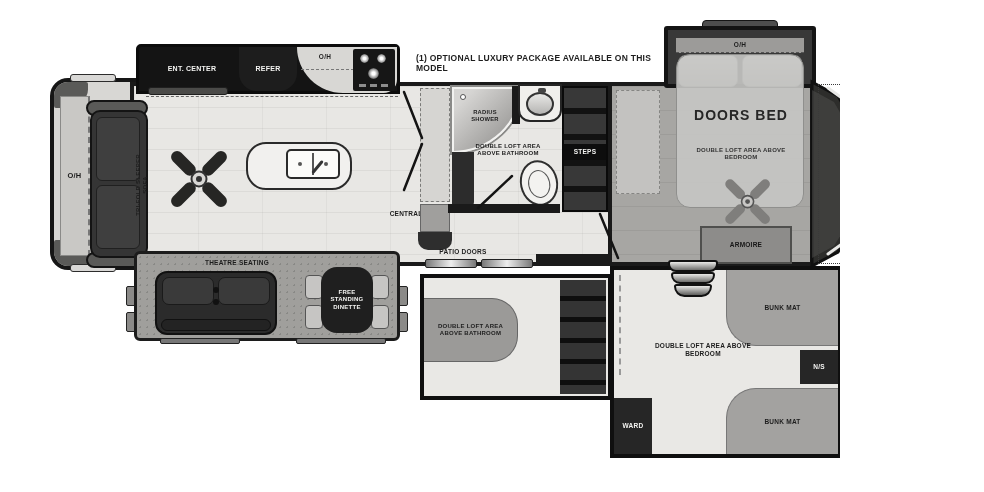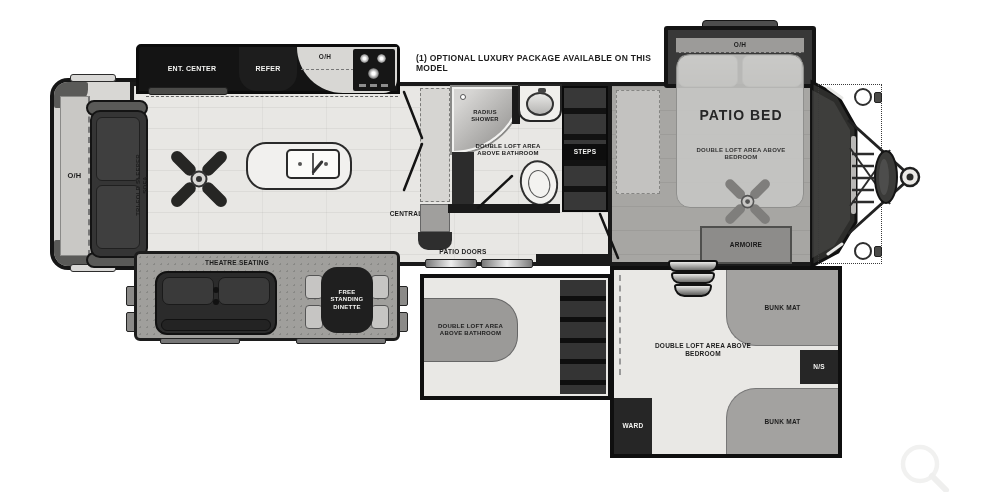--- a/index.html
+++ b/index.html
@@ -1,16 +1,16 @@
 <!DOCTYPE html>
 <html><head>
 <meta charset="utf-8">
 <style>
   html,body{margin:0;padding:0;background:#fff;}
-  #canvas{position:relative;width:984px;height:492px;background:#ffffff;overflow:hidden;
+  #canvas{position:relative;width:840px;height:492px;background:#ffffff;overflow:hidden;
           font-family:"Liberation Sans", sans-serif;}
   .abs{position:absolute;box-sizing:border-box;}
   .lbl{font-weight:700;color:#1d1d1d;text-align:center;line-height:1.18;letter-spacing:.25px;}
   .lbl-w{color:#f4f4f2;}
   .flex{display:flex;align-items:center;justify-content:center;}
   .floor{background-color:#e8e7e4;
     background-image:linear-gradient(rgba(0,0,0,.05) 1px, transparent 1px),
                      linear-gradient(90deg, rgba(0,0,0,.04) 1px, transparent 1px);
     background-size:64px 21px;}
   .bedfloor{background-color:#a7a6a3;
@@ -126,21 +126,21 @@
       <span class="lbl" style="font-size:6.5px;">O/H</span>
     </div>
     <div class="abs" style="left:10px;top:25px;width:60px;height:32px;background:linear-gradient(180deg,#dedddb,#a8a7a5);
                 border:1.5px solid #777;border-radius:7px;"></div>
     <div class="abs" style="left:74px;top:25px;width:60px;height:32px;background:linear-gradient(180deg,#dedddb,#a8a7a5);
                 border:1.5px solid #777;border-radius:7px;"></div>
   </div>
 
   <div class="abs" style="left:676px;top:54px;width:128px;height:154px;background:rgba(199,198,196,.9);
               border:1px solid #8f8f8d;border-radius:14px;">
-    <div class="abs lbl" style="left:0;top:52px;width:128px;font-size:14px;letter-spacing:1px;color:#262626;">PATIO BED</div>
+    <div class="abs lbl" style="left:0;top:52px;width:128px;font-size:14px;letter-spacing:1px;color:#262626;">DOORS BED</div>
     <div class="abs lbl" style="left:19px;top:92px;width:90px;font-size:6px;color:#333;">DOUBLE LOFT AREA ABOVE BEDROOM</div>
   </div>
 
   <div class="abs flex" style="left:700px;top:226px;width:92px;height:38px;background:#8d8c8a;border:2px solid #4f4f4d;">
     <span class="lbl" style="font-size:6.5px;color:#161616;">ARMOIRE</span>
   </div>
 
   <svg class="abs" style="left:804px;top:76px;" width="58" height="196" viewBox="0 0 58 196">
     <polygon points="8,6 34,20 52,52 52,146 34,176 8,190" fill="#2d2d2b" stroke="#101010" stroke-width="3"></polygon>
     <polygon points="8,14 30,26 46,54 46,144 30,170 8,182" fill="#4d4d4b" opacity="0.55"></polygon>

